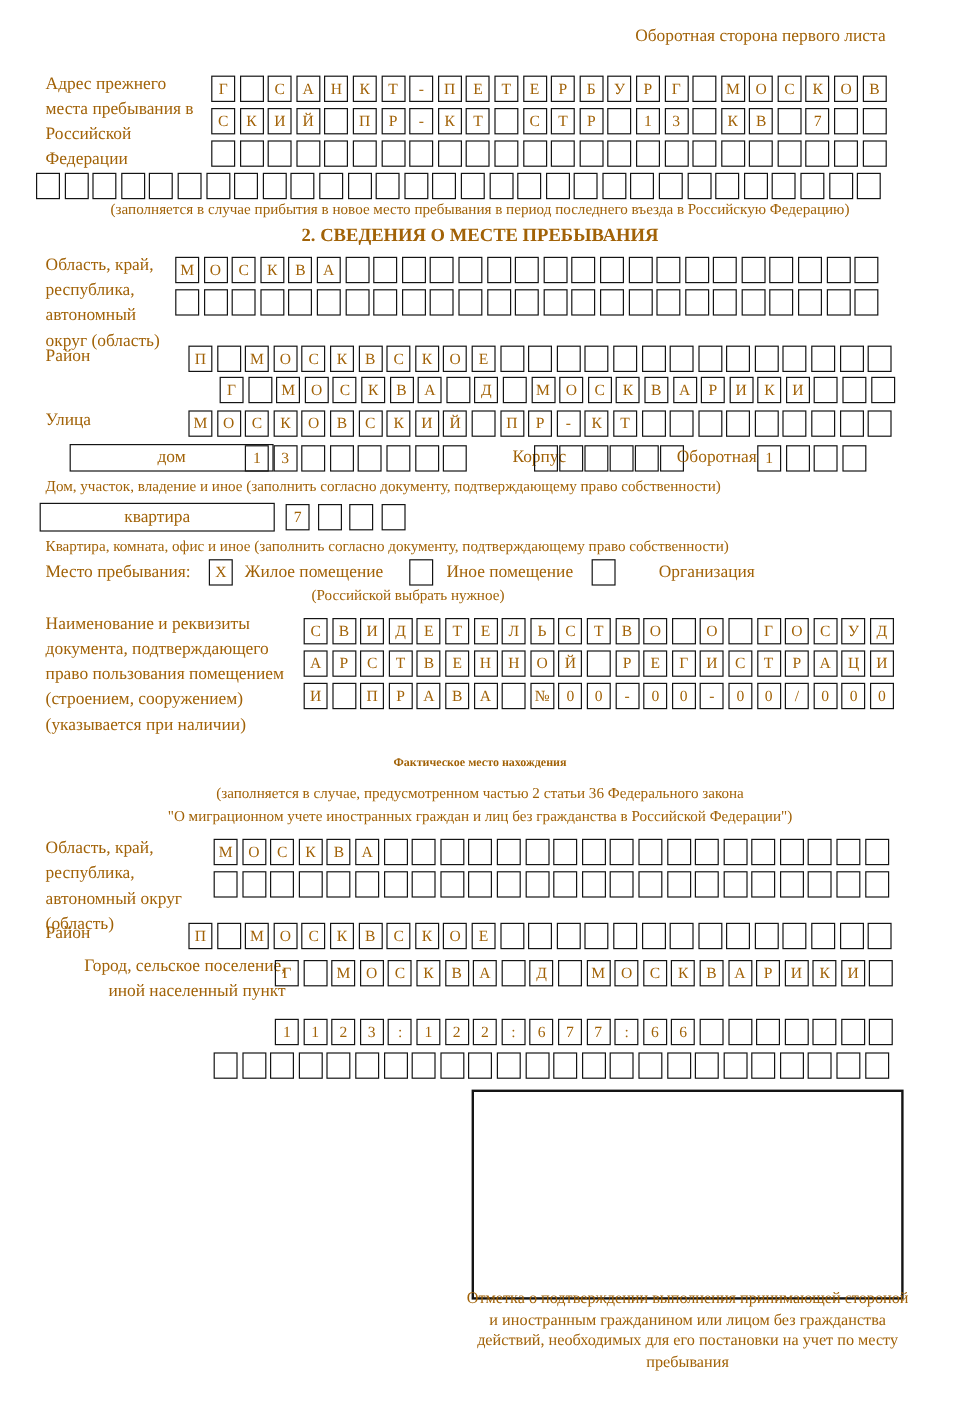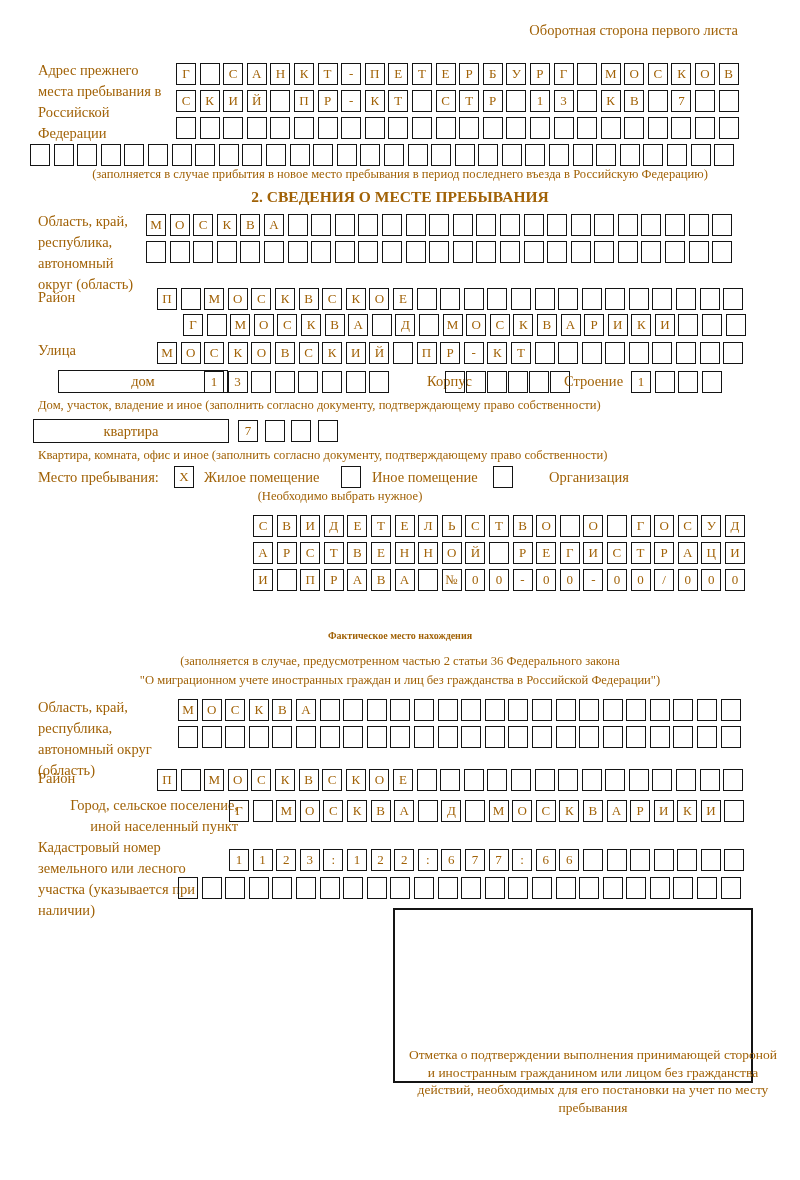--- a/index.html
+++ b/index.html
@@ -297,21 +297,21 @@
     </div>
   <div class="abs label" style="left:391px;top:371px;margin-left:36px;">Корпус</div>
   <div class="abs cells tight" style="left:445px;top:371px;">
       <span class="cell"></span>
       <span class="cell"></span>
       <span class="cell"></span>
       <span class="cell"></span>
       <span class="cell"></span>
       <span class="cell"></span>
     </div>
-  <div class="abs label" style="left:564px;top:371px;">Строение</div>
+  <div class="abs label" style="left:564px;top:371px;">Оборотная</div>
   <div class="abs cells" style="left:631px;top:371px;">
       <span class="cell">1</span>
       <span class="cell"></span>
       <span class="cell"></span>
       <span class="cell"></span>
     </div>
   <div class="abs wbox" style="left:33px;top:419px;width:196px;height:24px;">квартира</div>
 
   <div class="abs note" style="left:38px;top:398px;">Дом, участок, владение и иное (заполнить согласно документу, подтверждающему право собственности)</div>
   <div class="abs cells wide" style="left:238px;top:420px;">
@@ -328,22 +328,23 @@
     </div>
   <div class="abs label" style="left:204px;top:467px;">Жилое помещение</div>
   <div class="abs cells" style="left:341px;top:466px;">
       <span class="cell"></span>
     </div>
   <div class="abs label" style="left:372px;top:467px;">Иное помещение</div>
   <div class="abs cells" style="left:493px;top:466px;">
       <span class="cell"></span>
     </div>
   <div class="abs label" style="left:549px;top:467px;">Организация</div>
-  <div class="abs note" style="left:160px;top:489px;width:360px;text-align:center;">(Необходимо выбрать нужное)</div>
-
+  <div class="abs note" style="left:160px;top:489px;width:360px;text-align:center;">(Российской выбрать нужное)</div>
+
+  <div class="abs label" style="left:38px;top:510px;width:215px;">Наименование и реквизиты документа, подтверждающего право пользования помещением (строением, сооружением) (указывается при наличии)</div>
   <div class="abs cells" style="left:253px;top:515px;">
       <span class="cell">С</span>
       <span class="cell">В</span>
       <span class="cell">И</span>
       <span class="cell">Д</span>
       <span class="cell">Е</span>
       <span class="cell">Т</span>
       <span class="cell">Е</span>
       <span class="cell">Л</span>
       <span class="cell">Ь</span>
@@ -513,21 +514,20 @@
       <span class="cell">К</span>
       <span class="cell">В</span>
       <span class="cell">А</span>
       <span class="cell">Р</span>
       <span class="cell">И</span>
       <span class="cell">К</span>
       <span class="cell">И</span>
       <span class="cell"></span>
     </div>
 
-  <div class="abs label" style="left:38px;top:837px;width:170px;">Кадастровый номер земельного или лесного участка (указывается при наличии)</div>
   <div class="abs cells" style="left:229px;top:849px;">
       <span class="cell">1</span>
       <span class="cell">1</span>
       <span class="cell">2</span>
       <span class="cell">3</span>
       <span class="cell">:</span>
       <span class="cell">1</span>
       <span class="cell">2</span>
       <span class="cell">2</span>
       <span class="cell">:</span>
@@ -566,15 +566,15 @@
       <span class="cell"></span>
       <span class="cell"></span>
       <span class="cell"></span>
       <span class="cell"></span>
       <span class="cell"></span>
       <span class="cell"></span>
       <span class="cell"></span>
     </div>
 
   <div class="abs stamp" style="left:393px;top:908px;width:360px;height:175px;"></div>
-  <div class="abs caption" style="left:385px;top:1046px;width:376px;margin-left:20px;">Отметка о подтверждении выполнения принимающей стороной и иностранным гражданином или лицом без гражданства действий, необходимых для его постановки на учет по месту пребывания</div>
+  <div class="abs caption" style="left:385px;top:1073px;width:376px;">Отметка о подтверждении выполнения принимающей стороной и иностранным гражданином или лицом без гражданства действий, необходимых для его постановки на учет по месту пребывания</div>
 
 </div>
 
 </body></html>

